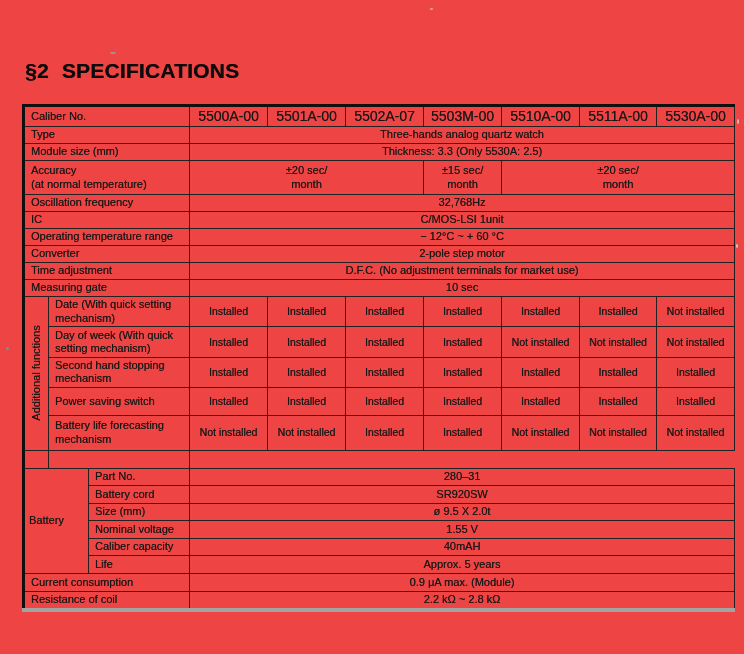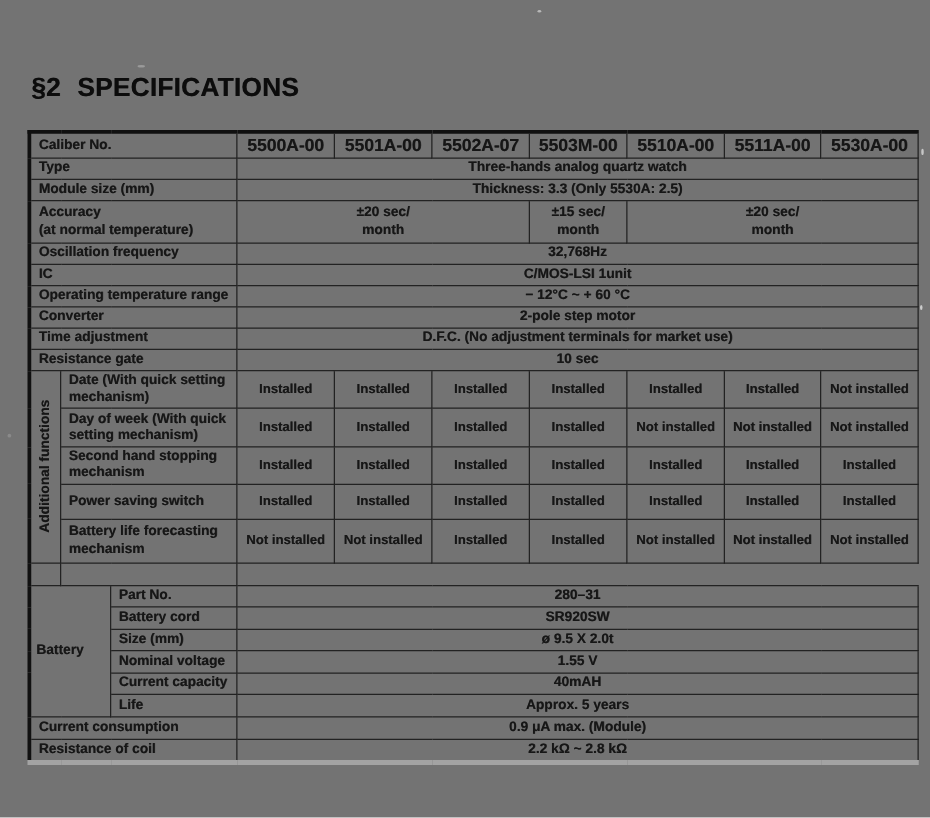--- a/index.html
+++ b/index.html
@@ -1,28 +1,28 @@
 <!DOCTYPE html>
 <html><head>
 <meta charset="utf-8">
 <style>
   html,body { margin:0; padding:0; background:#ffffff; }
   .sheet {
-    position:relative; width:744px; height:654px; background:#737373;
+    position:relative; width:744px; height:654px; background:#ef4444;
     font-family:"Liberation Sans", sans-serif; color:#141414; overflow:hidden;
   }
   .title {
     position:absolute; left:25px; top:59px; font-size:21px; font-weight:bold;
     letter-spacing:0.2px; color:#0c0c0c; white-space:nowrap;
     text-shadow:0.4px 0 0 rgba(0,0,0,0.7);
   }
   .title .num { margin-right:13px; }
   table.spec {
     position:absolute; left:22px; top:104px; width:711px;
-    border-collapse:collapse; table-layout:fixed; font-size:11px; color:#161616;font-weight:bold;
+    border-collapse:collapse; table-layout:fixed; font-size:11px; color:#161616;
   }
   td {
     border:1.5px solid #222222; padding:1px 4px; vertical-align:middle;
     white-space:pre-line; line-height:1.22;
     text-shadow:0.3px 0 0 rgba(25,25,25,0.7);
     overflow:hidden;
   }
   .lab { text-align:left; padding-left:6px; }
   .val { text-align:center; }
   .hdr { text-align:center; font-size:14px; }
@@ -119,21 +119,21 @@
       <td colspan="3" class="lab bl">Converter</td>
       <td colspan="7" class="val">2-pole step motor</td>
     </tr>
 
     <tr class="h17">
       <td colspan="3" class="lab bl">Time adjustment</td>
       <td colspan="7" class="val">D.F.C. (No adjustment terminals for market use)</td>
     </tr>
 
     <tr class="h17">
-      <td colspan="3" class="lab bl">Resistance gate</td>
+      <td colspan="3" class="lab bl">Measuring gate</td>
       <td colspan="7" class="val">10 sec</td>
     </tr>
 
     <tr class="h30">
       <td rowspan="5" class="rot bl">
         <div class="rot-inner">Additional functions</div>
       </td>
       <td colspan="2" class="lab">Date (With quick setting
 mechanism)</td>
       <td class="inst">Installed</td>
@@ -209,21 +209,21 @@
     </tr>
     <tr class="h175">
       <td class="lab">Size (mm)</td>
       <td colspan="7" class="val">ø 9.5 X 2.0t</td>
     </tr>
     <tr class="h175">
       <td class="lab">Nominal voltage</td>
       <td colspan="7" class="val">1.55 V</td>
     </tr>
     <tr class="h175">
-      <td class="lab">Current capacity</td>
+      <td class="lab">Caliber capacity</td>
       <td colspan="7" class="val">40mAH</td>
     </tr>
     <tr class="h175">
       <td class="lab">Life</td>
       <td colspan="7" class="val">Approx. 5 years</td>
     </tr>
 
     <tr class="h18">
       <td colspan="3" class="lab bl">Current consumption</td>
       <td colspan="7" class="val">0.9 μA max. (Module)</td>

